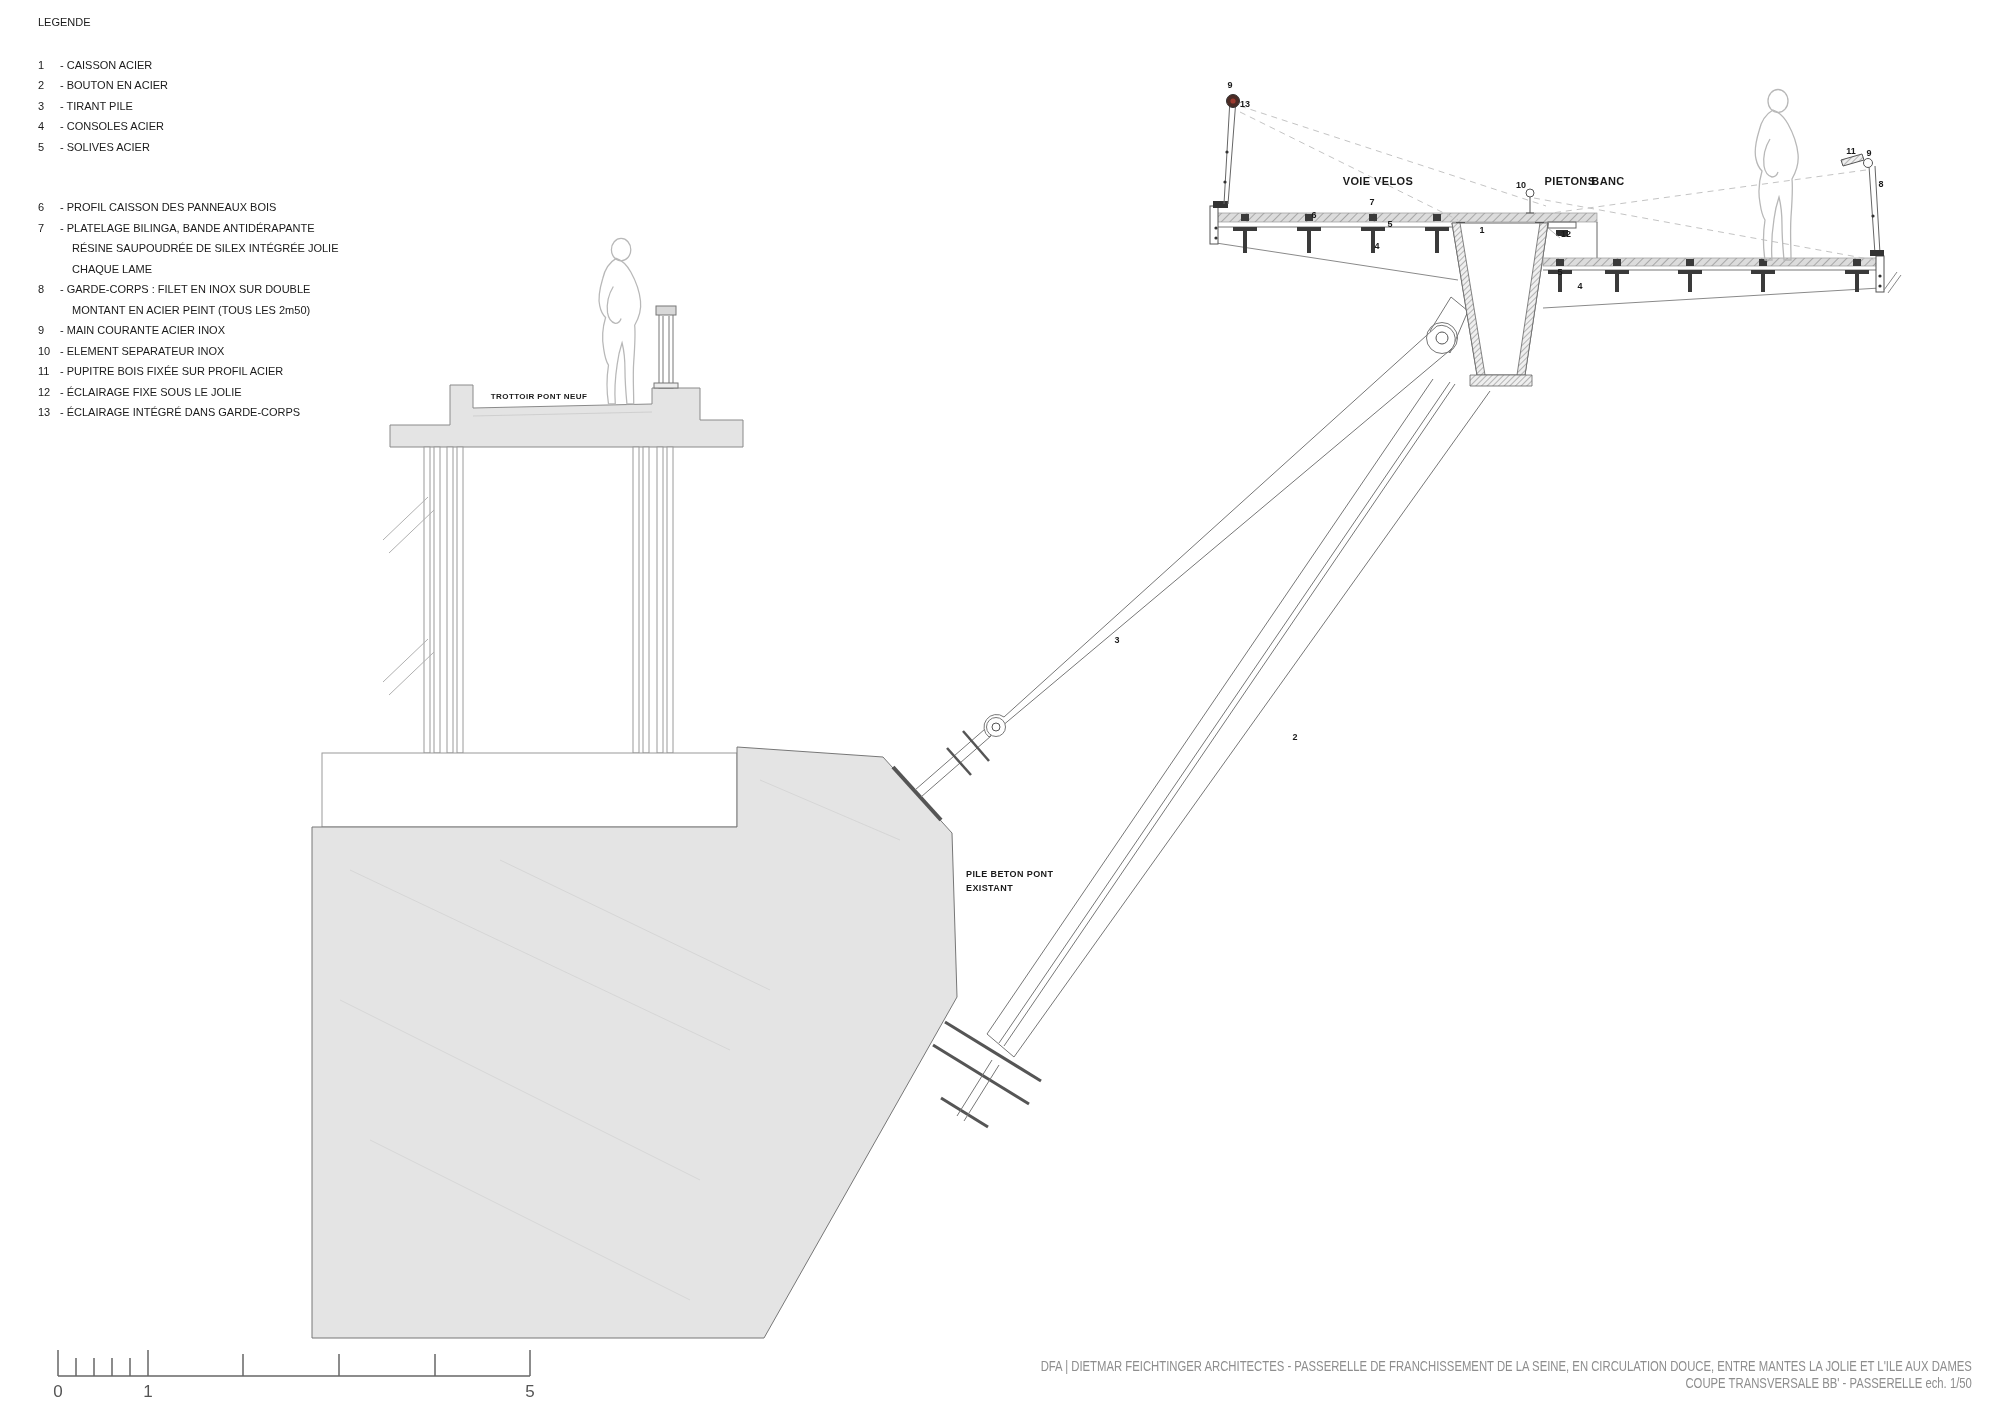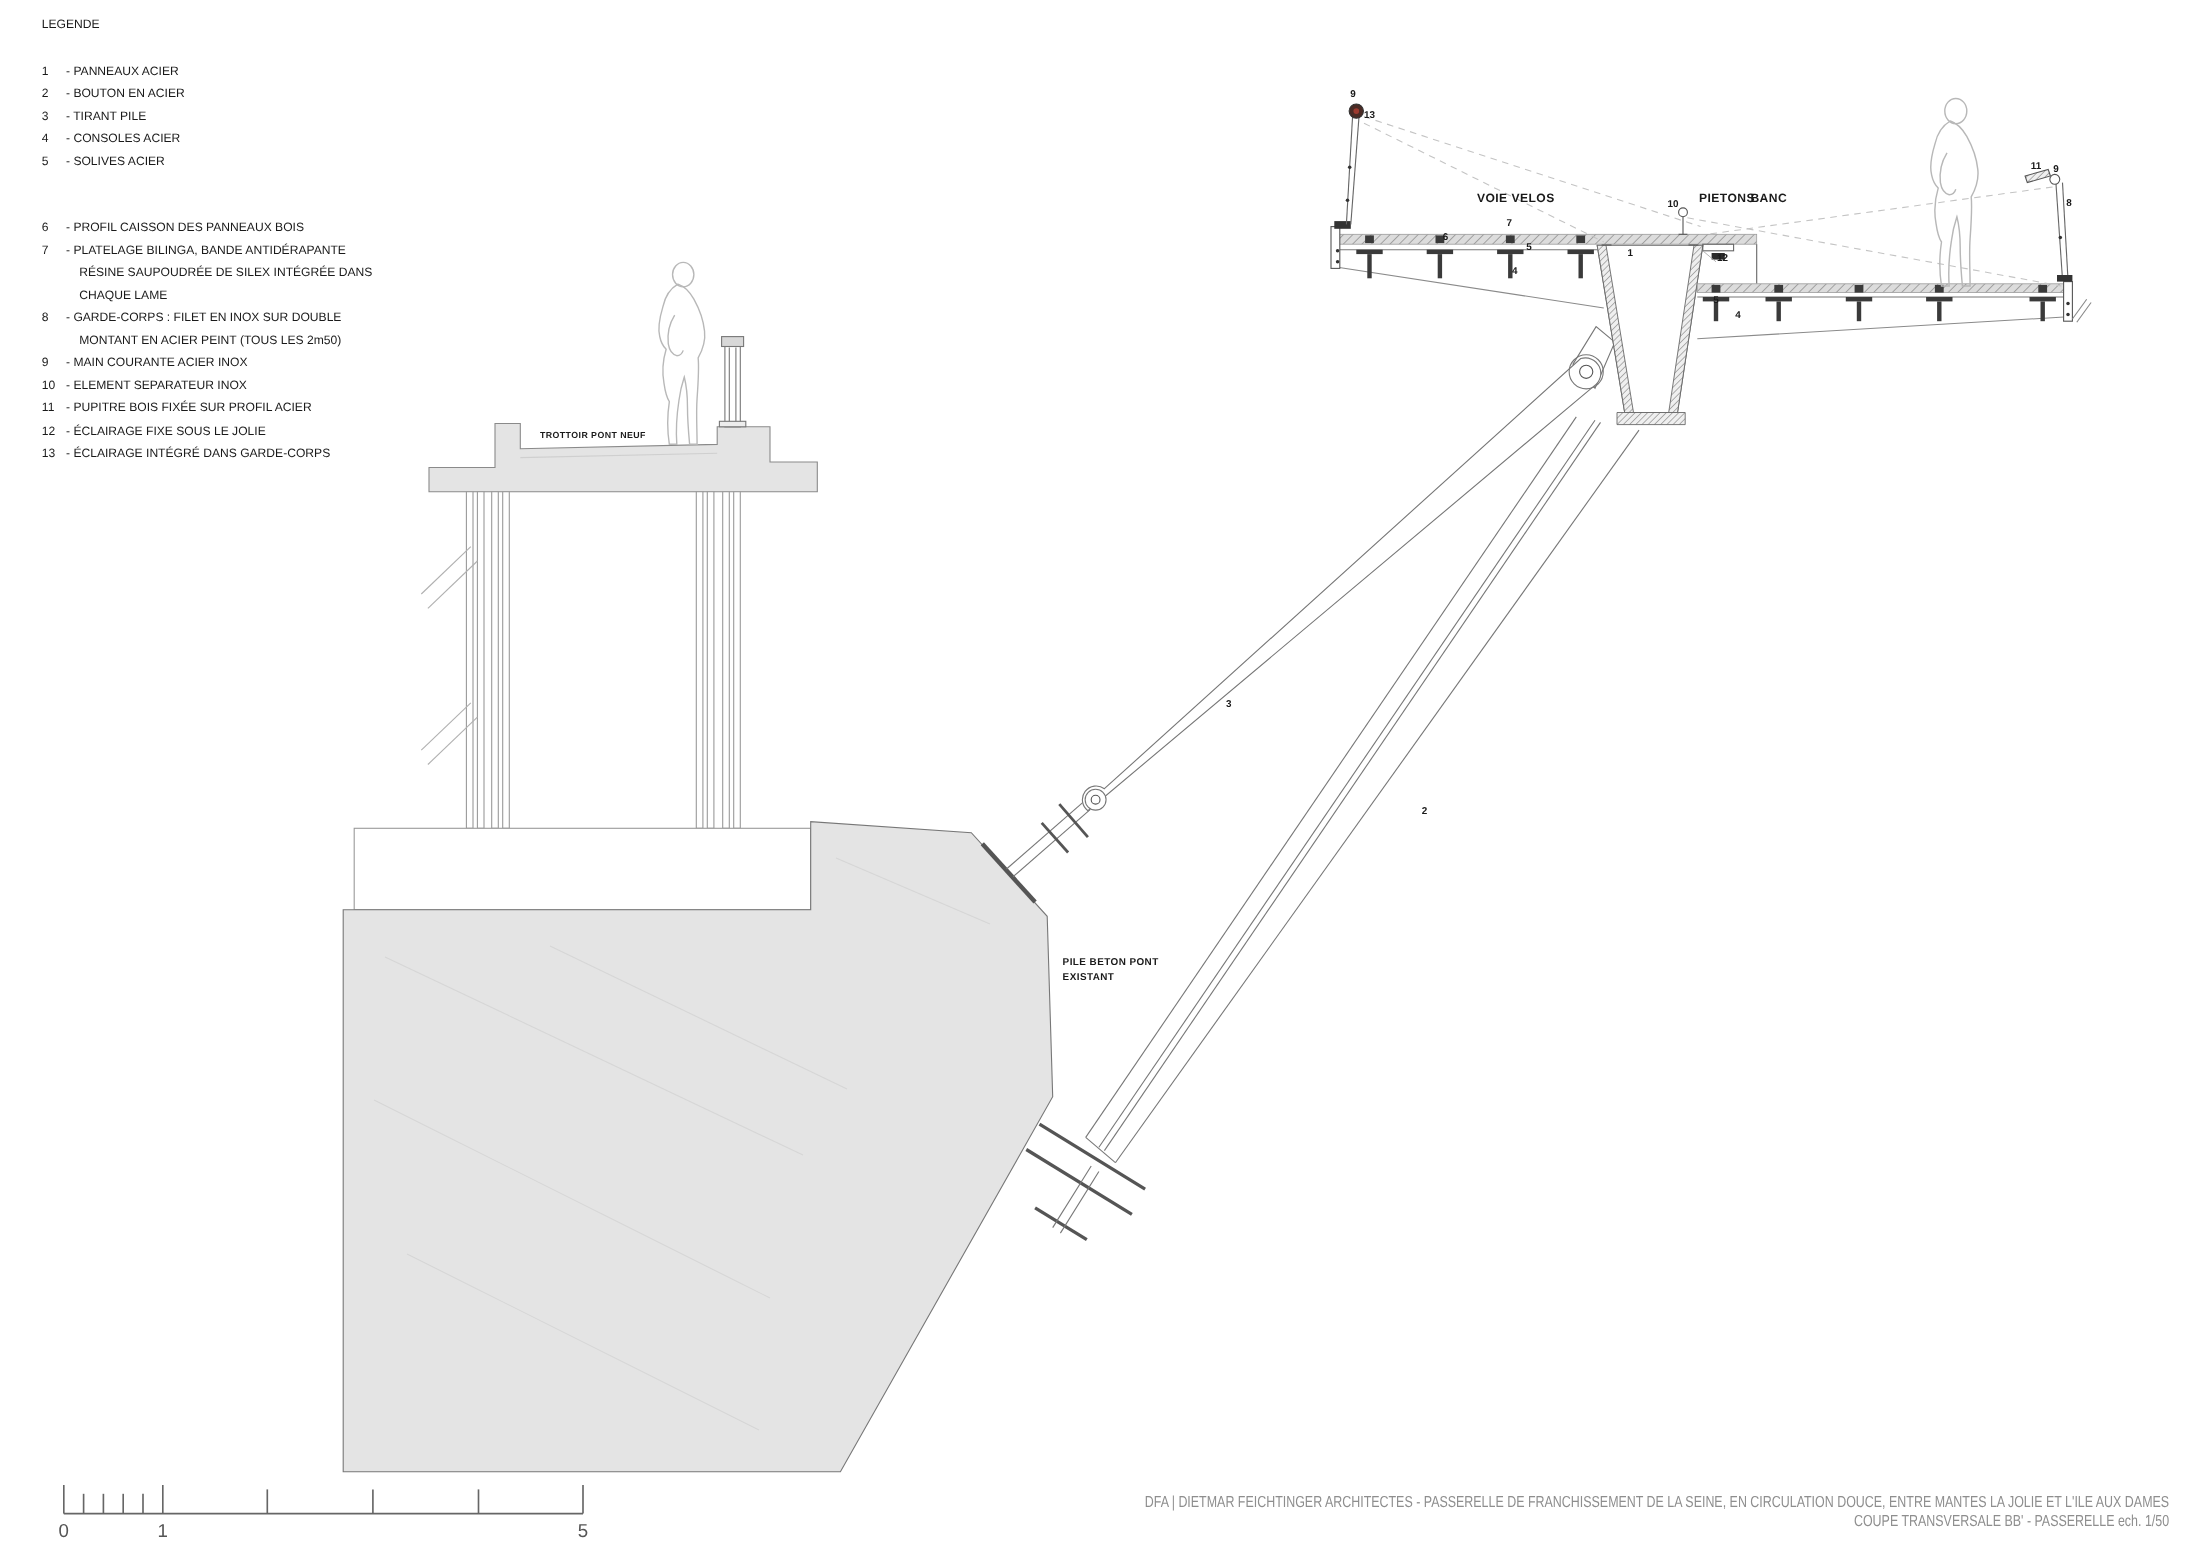--- a/index.html
+++ b/index.html
@@ -245,21 +245,21 @@
       <line x1="339" y1="1354" x2="339" y2="1376"></line>
       <line x1="435" y1="1354" x2="435" y2="1376"></line>
       <line x1="530" y1="1350" x2="530" y2="1376"></line>
     </g>
   </svg>
 
   <div id="legend">
     <div class="leg-title">LEGENDE</div>
     <div class="leg-row">
         <span class="leg-num">1</span>
-        <span class="leg-text">- PANNEAUX ACIER</span>
+        <span class="leg-text">- CAISSON ACIER</span>
       </div>
     <div class="leg-row">
         <span class="leg-num">2</span>
         <span class="leg-text">- BOUTON EN ACIER</span>
       </div>
     <div class="leg-row">
         <span class="leg-num">3</span>
         <span class="leg-text">- TIRANT PILE</span>
       </div>
     <div class="leg-row">
@@ -270,21 +270,21 @@
         <span class="leg-num">5</span>
         <span class="leg-text">- SOLIVES ACIER</span>
       </div>
     <div class="leg-row gap">
         <span class="leg-num">6</span>
         <span class="leg-text">- PROFIL CAISSON DES PANNEAUX BOIS</span>
       </div>
     <div class="leg-row">
         <span class="leg-num">7</span>
         <span class="leg-text">- PLATELAGE BILINGA, BANDE ANTIDÉRAPANTE
-RÉSINE SAUPOUDRÉE DE SILEX INTÉGRÉE DANS
+RÉSINE SAUPOUDRÉE DE SILEX INTÉGRÉE JOLIE
 CHAQUE LAME</span>
       </div>
     <div class="leg-row">
         <span class="leg-num">8</span>
         <span class="leg-text">- GARDE-CORPS : FILET EN INOX SUR DOUBLE
 MONTANT EN ACIER PEINT (TOUS LES 2m50)</span>
       </div>
     <div class="leg-row">
         <span class="leg-num">9</span>
         <span class="leg-text">- MAIN COURANTE ACIER INOX</span>

